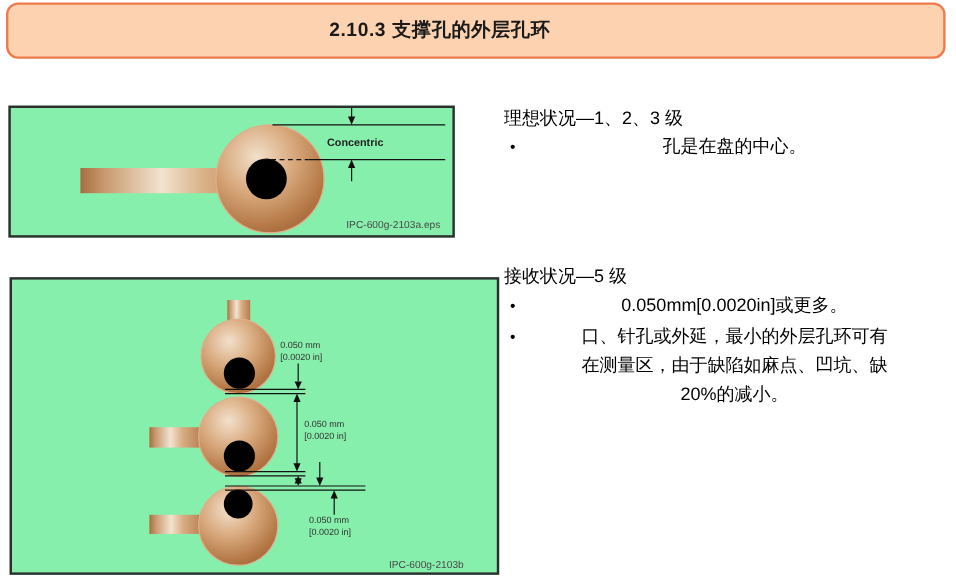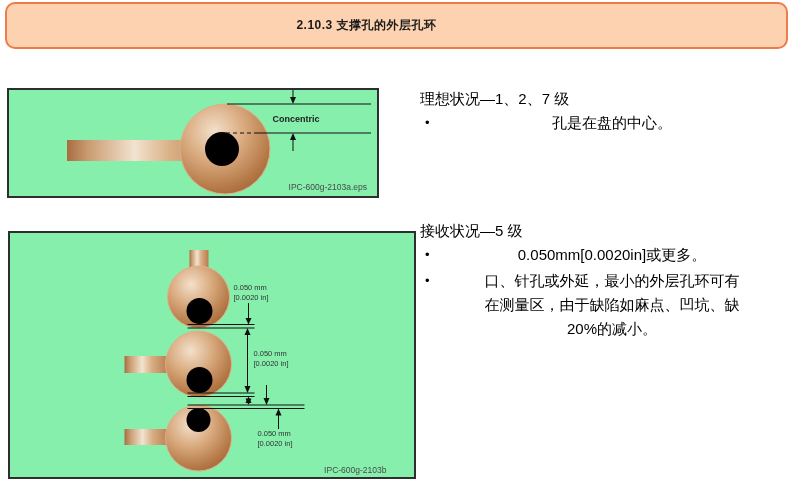--- a/index.html
+++ b/index.html
@@ -12,21 +12,21 @@
   
   .banner {
     position:absolute; left:5px; top:2px; width:783px; height:47px;
     box-sizing:border-box;
     background:#FCD2B0;
     border:2px solid #EE7B4C;
     border-radius:10px;
     display:flex; align-items:center; justify-content:center;
   }
   .banner .title {
-    font-size:12px; font-weight:bold; color:#1a1a1a;
+    font-size:16px; font-weight:bold; color:#1a1a1a;
     transform:translateX(-30px); letter-spacing:0.5px;
   }
 
   
   .fig {
     position:absolute; background:#86efac;
     border:2px solid #2E2E2E; box-sizing:border-box;
   }
   #fig1 { left:7px;  top:88px;  width:372px; height:110px; }
   #fig2 { left:8px;  top:231px; width:408px; height:248px; }
@@ -143,21 +143,21 @@
     <line class="dimline" x1="251" y1="182" x2="251" y2="196"></line>
     <polygon class="arrow" points="248,182.5 254,182.5 251,175.5"></polygon>
     <text class="dimtext" x="230" y="203">0.050 mm</text>
     <text class="dimtext" x="230" y="213">[0.0020 in]</text>
 
     <text class="captext" x="359" y="240" text-anchor="end">IPC-600g-2103b</text>
   </svg>
 </div>
 
 <div class="tblock" id="block1">
-  <div class="heading">理想状况—1、2、7 级</div>
+  <div class="heading">理想状况—1、2、3 级</div>
   <div class="bullet">
     <span class="dot">•</span>
     <div class="lines">
       <div>孔是在盘的中心。</div>
     </div>
   </div>
 </div>
 
 <div class="tblock" id="block2">
   <div class="heading">接收状况—5 级</div>

